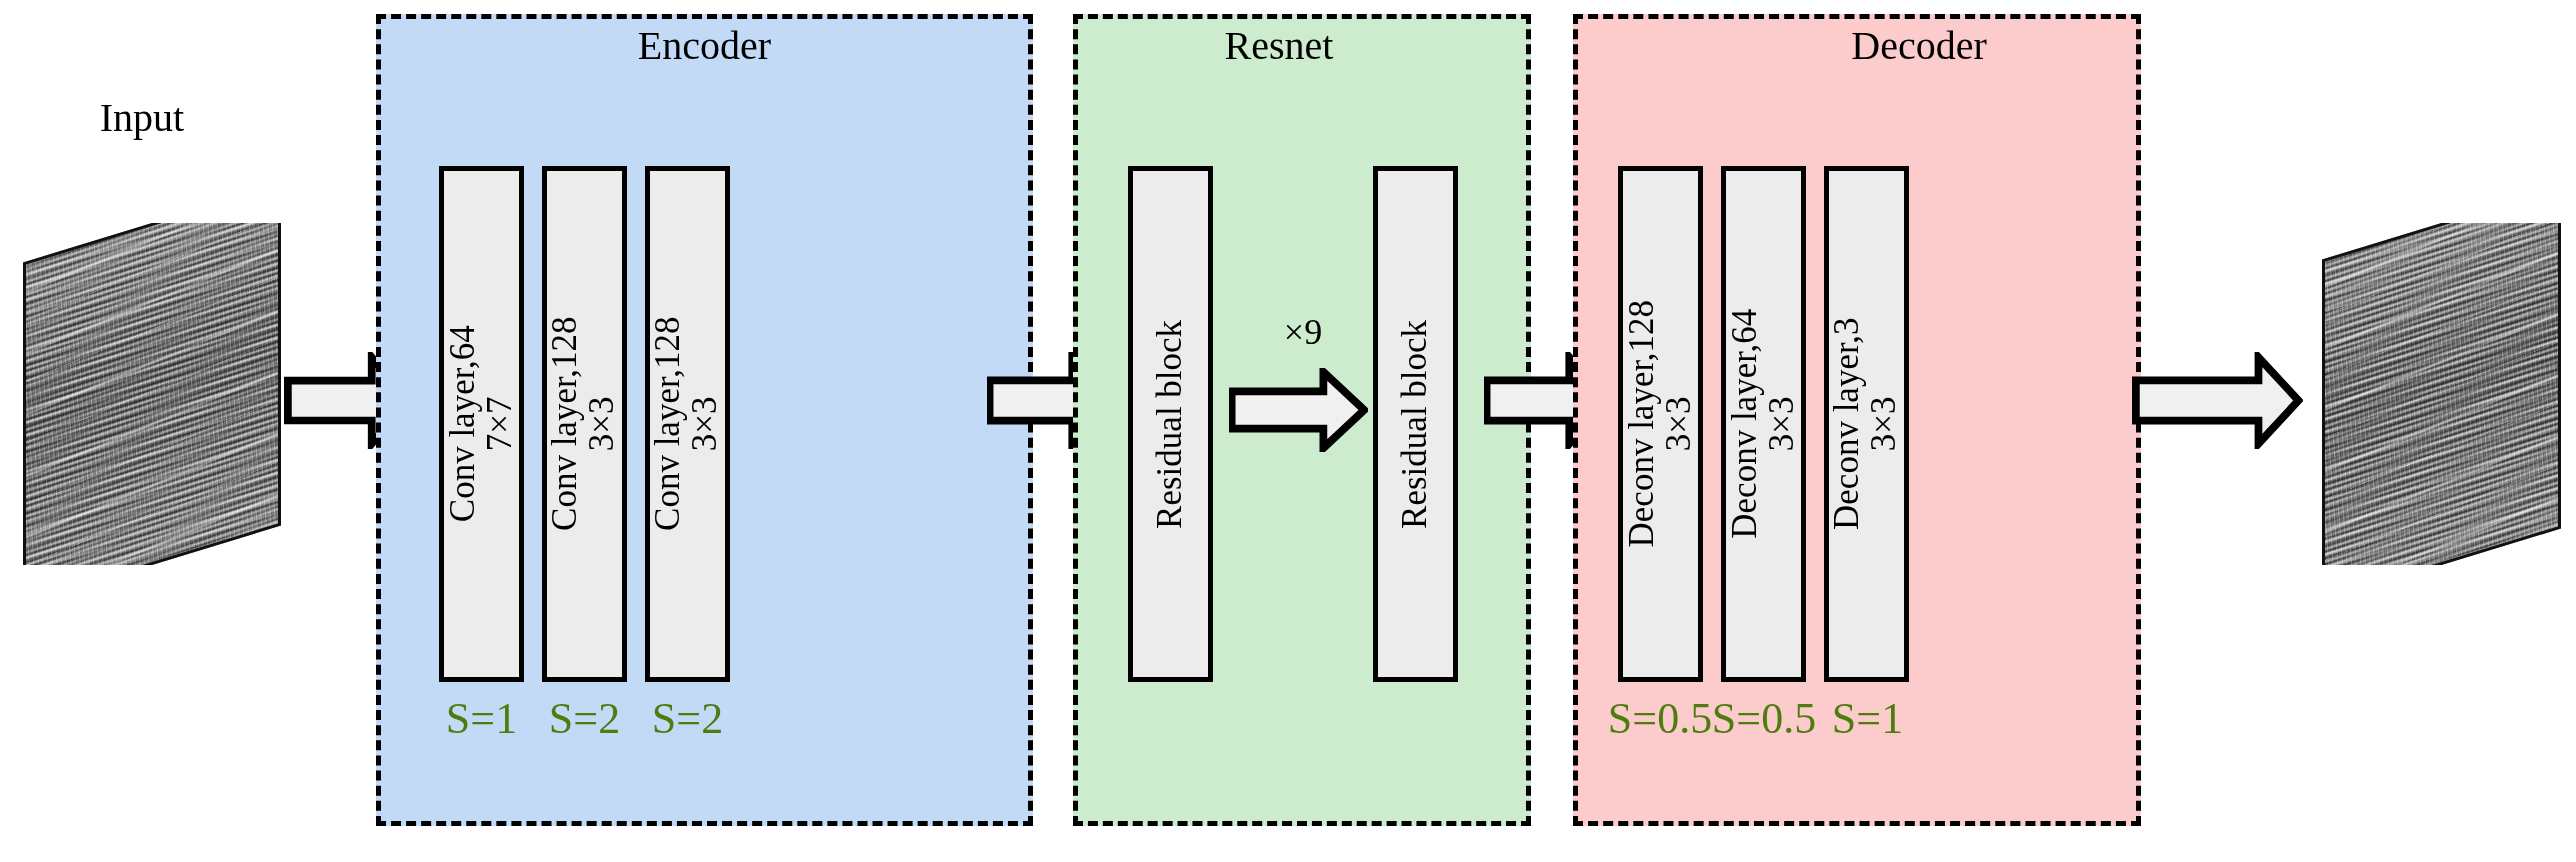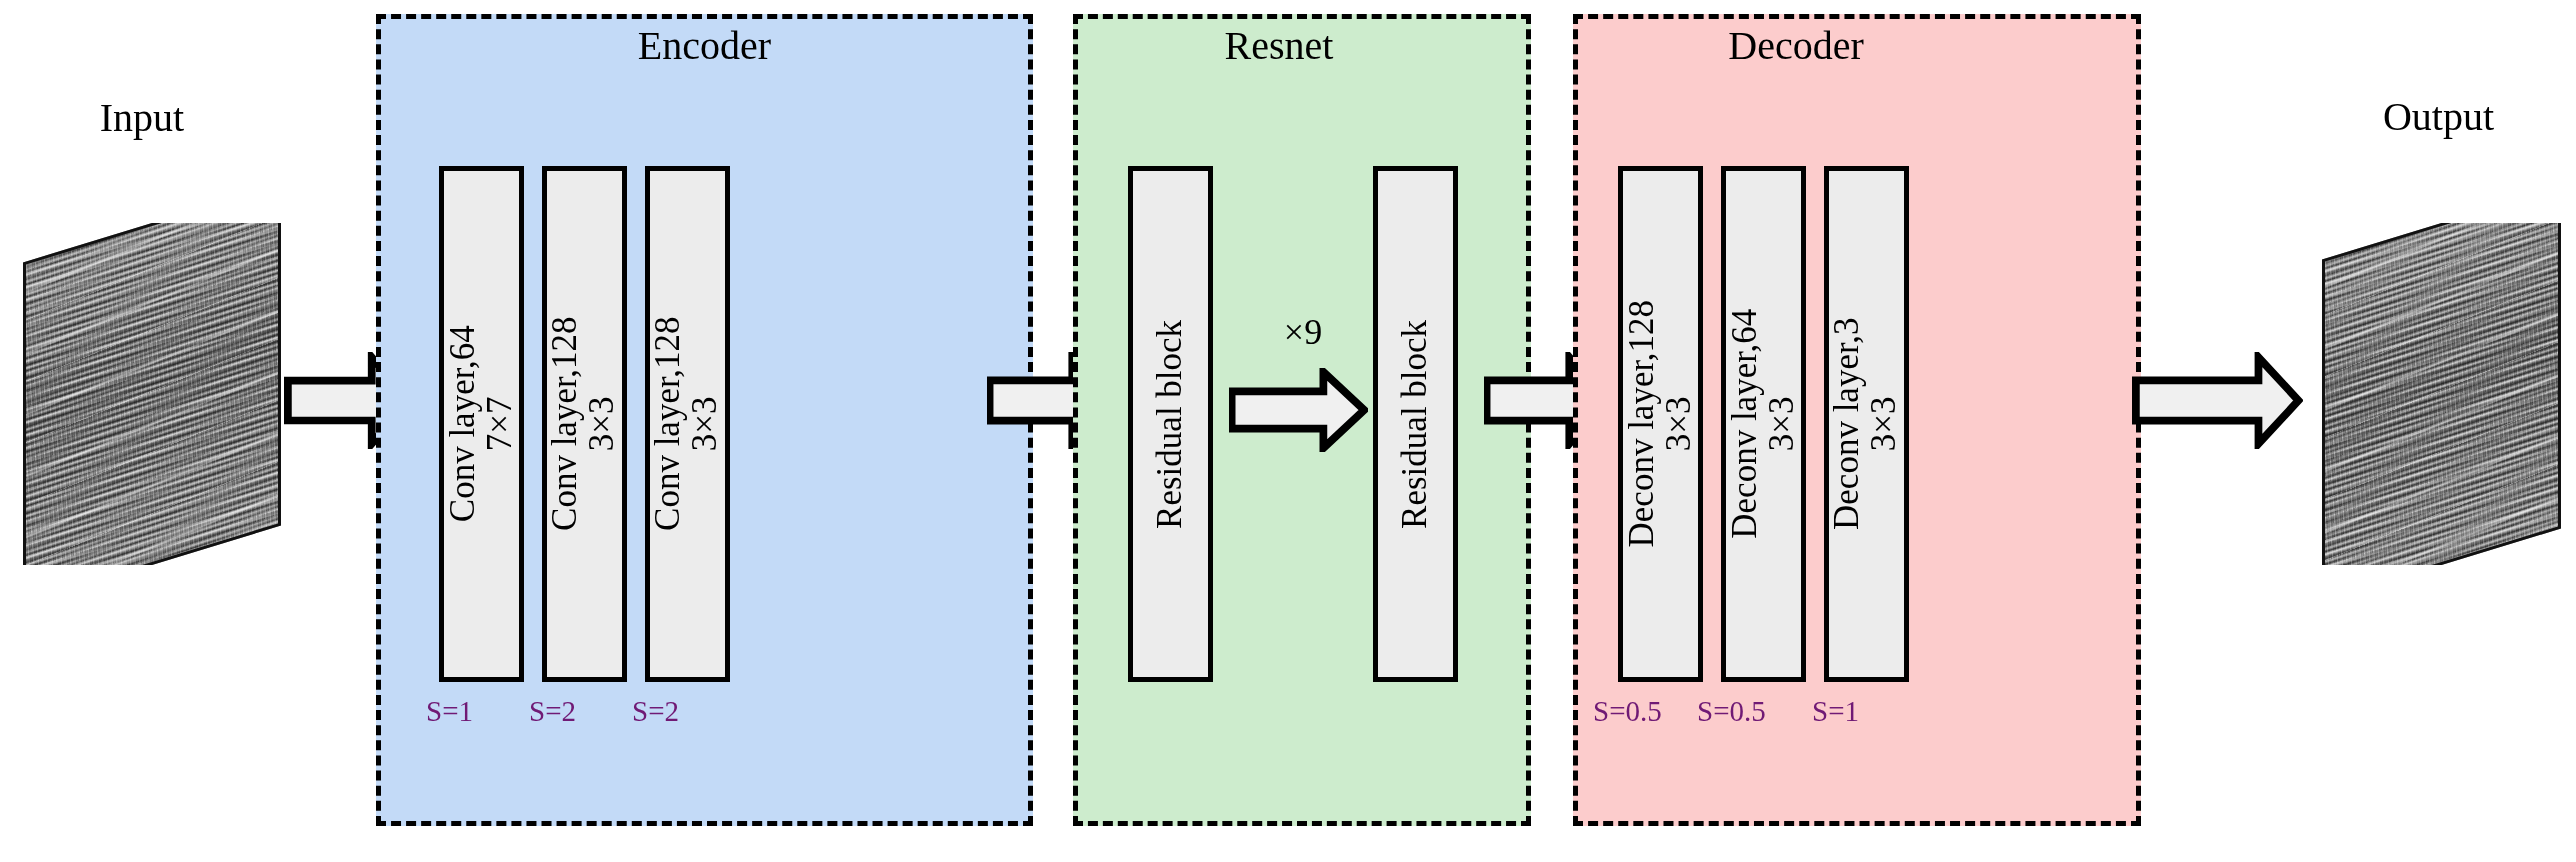--- a/index.html
+++ b/index.html
@@ -111,23 +111,24 @@
     color: #000;
   }
   .layer-rot .l2 {
     display: block;
     font-size: 35px;
   }
 
   
   .stride-label {
     position: absolute;
-    font-size: 29px;
-    line-height: 1;
-    color: #701a75;
+    text-align: center;
+    font-size: 44px;
+    line-height: 1;
+    color: #4d7c0f;
     white-space: nowrap;
   }
 
   
   .arrow {
     position: absolute;
     background: #f0f0f0;
   }
   .arrow-svg { display: block; }
 
@@ -216,21 +217,21 @@
   </div>
 
   <div class="arrow" style="left:1484px; top:352px; width:126px; height:97px; background:transparent;">
     <svg class="arrow-svg" width="126" height="97" viewBox="0 0 195 150">
       <polygon points="4,44 132,44 132,8 189,75 132,142 132,106 4,106" fill="#f0f0f0" stroke="#000000" stroke-width="12" stroke-linejoin="miter"></polygon>
     </svg>
   </div>
 
   <div class="group-box" style="left:1573px; top:14px; width:568px; height:812px; background:#fccccc;">
   </div>
-  <div class="group-title" style="left:1512px; top:26px; width:568px;">Decoder</div>
+  <div class="group-title" style="left:1635px; top:26px; width:568px;">Decoder</div>
 
   <div class="layer-box" style="left:1618px; top:166px; width:85px; height:516px;">
     <div class="layer-rot">
       <span>Deconv layer,128</span>
       <span class="l2">3×3</span>
     </div>
   </div>
   <div class="stride-label" style="left:1593px; top:697px; width:134px;">S=0.5</div>
 
   <div class="layer-box" style="left:1721px; top:166px; width:85px; height:516px;">
@@ -248,20 +249,19 @@
     </div>
   </div>
   <div class="stride-label" style="left:1812px; top:697px; width:111px;">S=1</div>
 
   <div class="arrow" style="left:2132px; top:352px; width:171px; height:97px; background:transparent;">
     <svg class="arrow-svg" width="171" height="97" viewBox="0 0 265 150">
       <polygon points="6,44 196,44 196,8 258,75 196,142 196,106 6,106" fill="#f0f0f0" stroke="#000000" stroke-width="12" stroke-linejoin="miter"></polygon>
     </svg>
   </div>
 
-  <div class="io-label" style="left:2316px; top:97px; width:245px;">Output</div>
 
   <div class="seismic-wrap" style="left:2322px; top:223px; width:239px; height:342px;">
     <div class="seismic"></div>
   </div>
 
 </div>
 
 
 </body></html>

